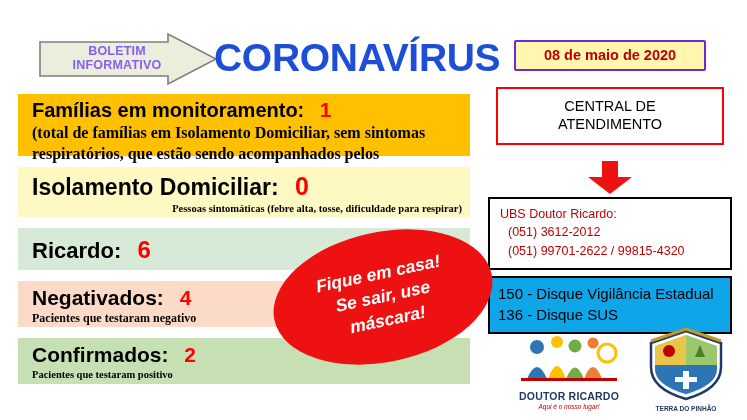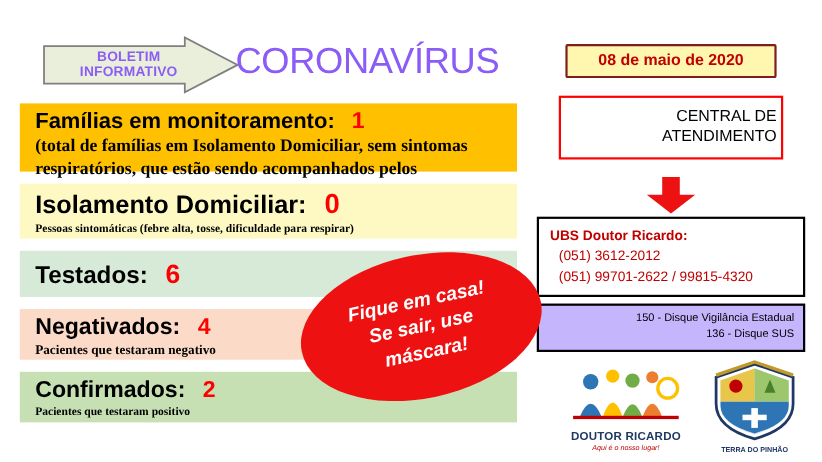--- a/index.html
+++ b/index.html
@@ -40,23 +40,23 @@
     text-align: center;
     font-size: 12.5px;
     font-weight: bold;
     color: #8b5cf6;
     line-height: 1.15;
     letter-spacing: .2px;
   }
   .corona-title {
     position: absolute;
     left: 196px; top: 8px;
-    font-size: 33px;
-    font-weight: normal;
-    color: #8b5cf6;
+    font-size: 39px;
+    font-weight: bold;
+    color: #1d4ed8;
     letter-spacing: -0.3px;
     white-space: nowrap;
     font-family: "Liberation Sans", sans-serif;
   }
 
   
   .stat {
     position: relative;
     padding: 5px 8px 6px 14px;
     margin-bottom: 11px;
@@ -80,88 +80,87 @@
     margin-top: 1px;
     font-family: "Liberation Serif", serif;
   }
   .stat.fam { background: #ffc000; height: 62px; padding-top: 4px; }
   .stat.fam .line1 { font-size: 20px; }
   .stat.fam .sub { font-family: "Liberation Serif", serif; font-size: 16px; }
 
   .stat.isol { background: #fef9c3; height: 50px; }
   .stat.isol .line1 { font-size: 23px; }
   .stat.isol .line1 .num { font-size: 25px; color:#ff0000; }
-  .stat.isol .sub { font-family: "Liberation Serif", serif; font-size: 10.5px; }
+  .stat.isol .sub { font-family: "Liberation Serif", serif; font-size: 10.5px; text-align: right; }
 
   .stat.test { background: #d7e9d7; height: 42px; padding-top: 8px; }
   .stat.test .line1 { font-size: 22px; }
   .stat.test .line1 .num { font-size: 24px; }
 
   .stat.neg { background: #fbdac8; height: 46px; }
   .stat.neg .line1 { font-size: 21px; }
   .stat.neg .sub { font-size: 12px; font-family: "Liberation Serif", serif; }
 
   .stat.conf { background: #c6e0b4; height: 46px; margin-bottom: 0; }
   .stat.conf .line1 { font-size: 21px; }
   .stat.conf .sub { font-size: 10.5px; font-family: "Liberation Serif", serif; }
 
   
   .right-col {
     position: absolute;
     left: 488px; top: 40px;
     width: 244px;
   }
   .date-box {
-    border: 2px solid #7f1d1d;
+    border: 2px solid #6d28d9;
     background: #fff7b0;
     text-align: center;
     font-size: 14.5px;
     font-weight: bold;
     color: #c00000;
     padding: 5px 4px 6px;
     width: 192px;
     margin: 0 auto 12px;
     border-radius: 2px;
   }
   .central-box {
     border: 2px solid #ff0000;
     background: #ffffff;
-    text-align: right;
+    text-align: center;
     font-size: 14.5px;
     color: #000;
     padding: 8px 4px 10px;
     line-height: 1.25;
-    width: 204px;
+    width: 228px;
     margin: 16px auto;
   }
   .down-arrow {
     width: 60px;
     margin: 0 auto;
     display: block;
   }
   .ubs-box {
     border: 2px solid #000;
     background: #fff;
     padding: 6px 10px 8px;
     font-size: 12.5px;
     color: #c00000;
     line-height: 1.45;
     margin-top: 2px;
   }
-  .ubs-box .ubs-title { font-weight: bold; }
+  .ubs-box .ubs-title { font-weight: normal; }
   .ubs-box .ubs-line { padding-left: 8px; }
   .disque-box {
     border: 2px solid #000;
-    background: #c4b5fd;
+    background: #0ea5e9;
     padding: 5px 8px 6px;
-    font-size: 10px;
+    font-size: 15px;
     color: #000;
     line-height: 1.45;
     margin-top: 6px;
-    text-align: right;
   }
 
   
   .stamp {
     position: absolute;
     left: 272px; top: 232px;
     width: 222px; height: 130px;
     background: #ee1111;
     border-radius: 50%;
     transform: rotate(-12deg);
@@ -252,21 +251,21 @@
     <div class="stat isol">
       <div class="line1">
         <span>Isolamento Domiciliar:</span>
         <span class="num">0</span>
       </div>
       <div class="sub">Pessoas sintomáticas (febre alta, tosse, dificuldade para respirar)</div>
     </div>
 
     <div class="stat test">
       <div class="line1">
-        <span>Testados:</span>
+        <span>Ricardo:</span>
         <span class="num">6</span>
       </div>
     </div>
 
     <div class="stat neg">
       <div class="line1">
         <span>Negativados:</span>
         <span class="num">4</span>
       </div>
       <div class="sub">Pacientes que testaram negativo</div>

